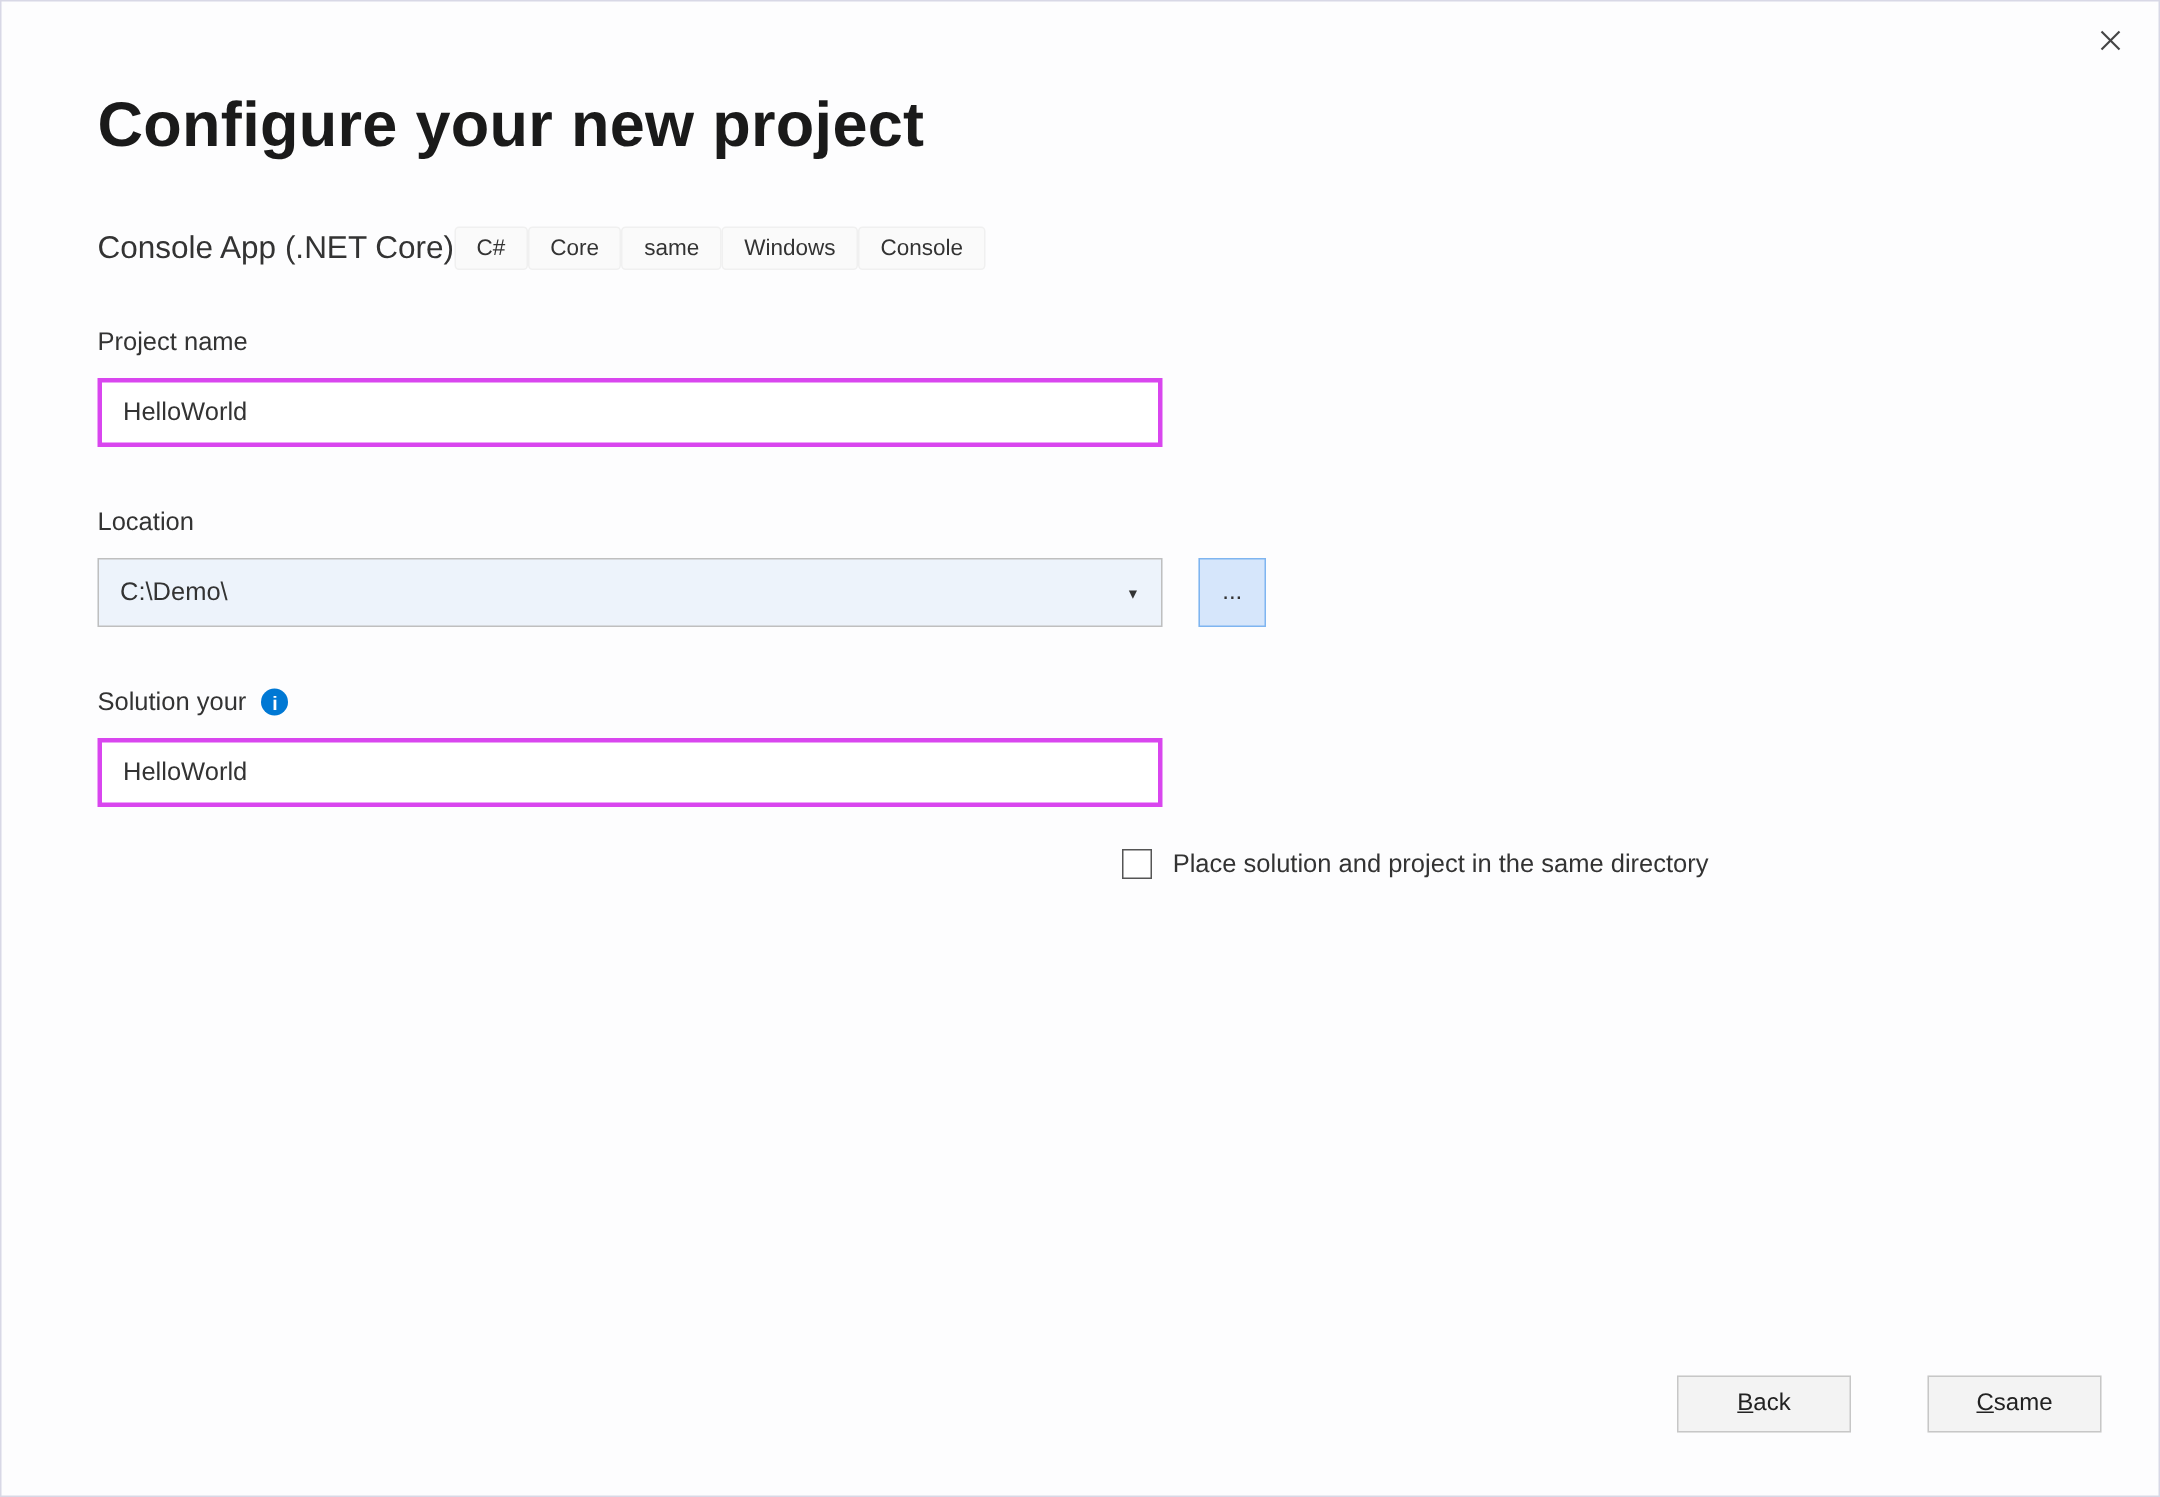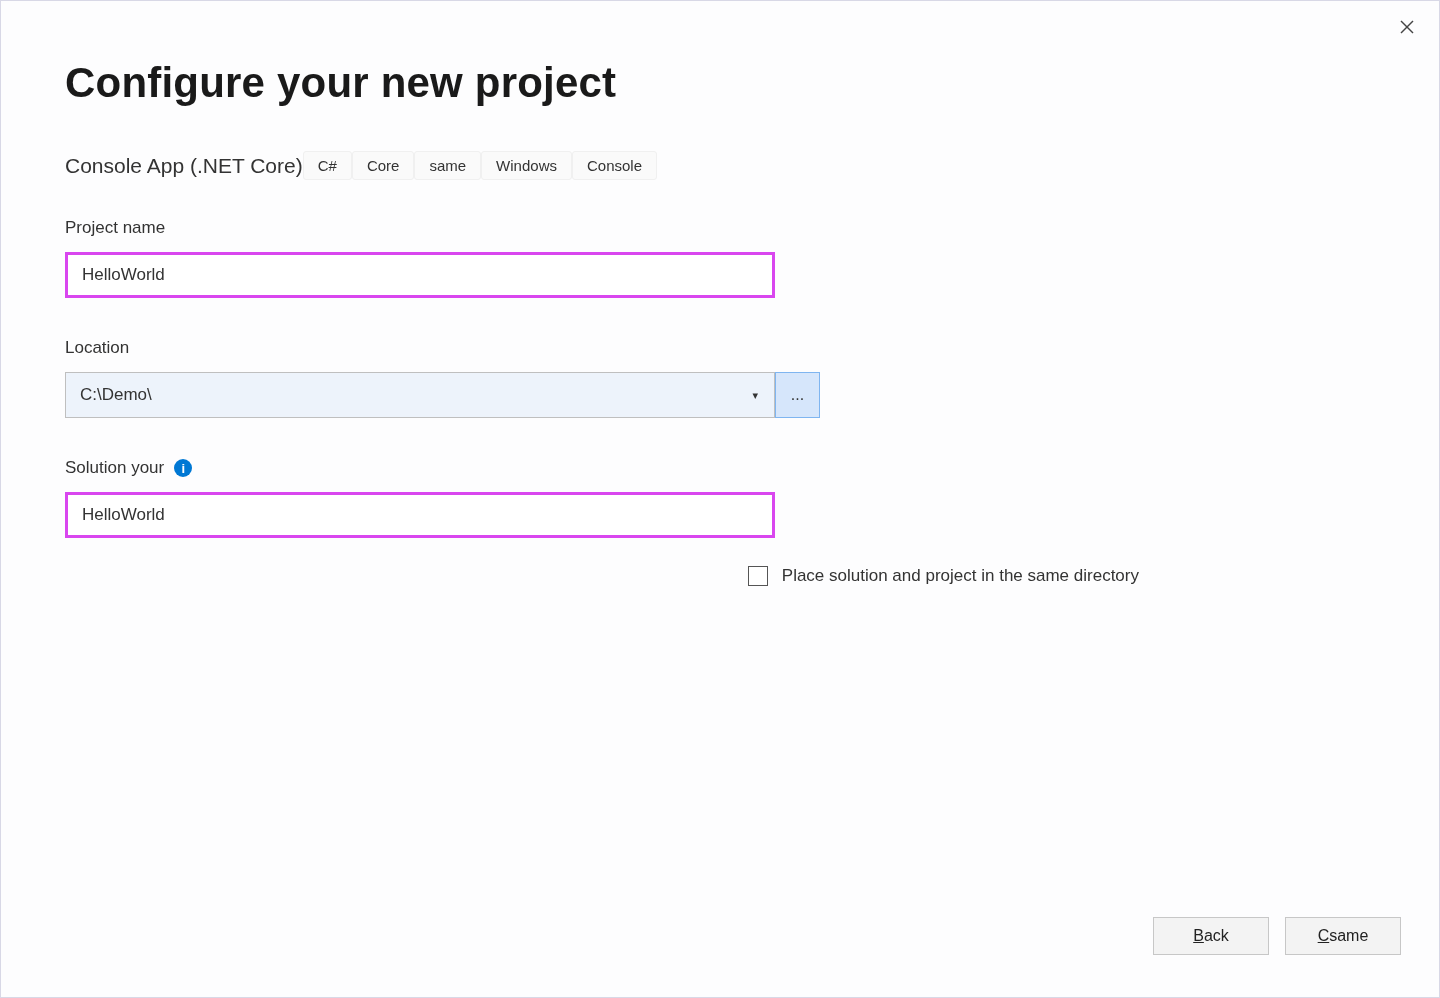--- a/index.html
+++ b/index.html
@@ -41,21 +41,21 @@
     border:1px solid #f0f0f0;
     border-radius:3px;
     padding:5px 14px;
     font-size:15px;
     color:#333;
   }
   .field-block { margin-bottom:40px; }
   .field-label {
     font-size:17px; color:#333; margin-bottom:14px; display:flex; align-items:center; gap:10px;
   }
-  .input-row { display:flex; align-items:center; }
+  .input-row { display:flex; align-items:center; gap:24px; }
   .text-input, .combo {
     width:710px; height:46px;
     border:3px solid #d946ef;
     padding:0 14px;
     font-size:17px;
     color:#333;
     background:#fff;
     outline:none;
   }
   .combo {
@@ -96,20 +96,21 @@
     display:flex; gap:16px;
   }
   .footer-btn {
     min-width:116px; height:38px;
     background:#f3f3f3;
     border:1px solid #c7c7c7;
     display:flex; align-items:center; justify-content:center;
     font-size:16px; color:#222;
     cursor:pointer;
     padding:0 13px;
+    margin-left:35px;
   }
   .footer-btn .ul { text-decoration:underline; }
 </style>
 </head>
 <body>
 
 <div class="dialog">
 
   <div class="close-btn">
     <svg width="14" height="14" viewBox="0 0 14 14">

